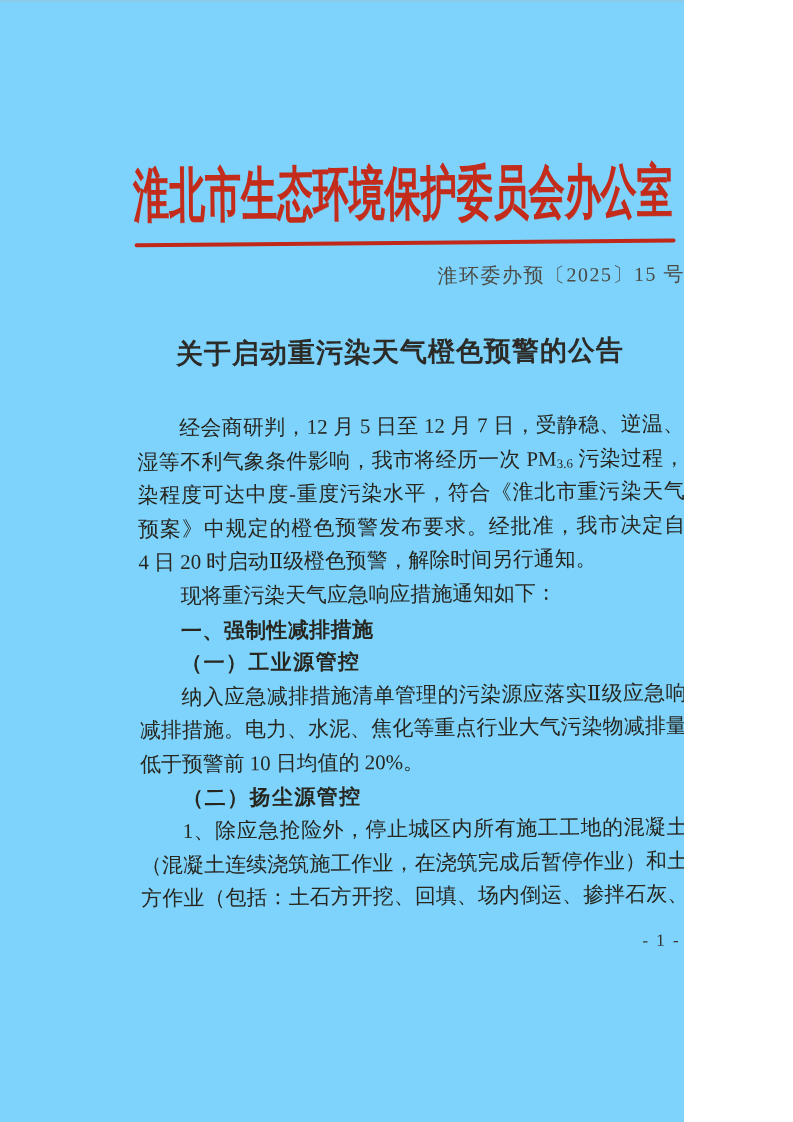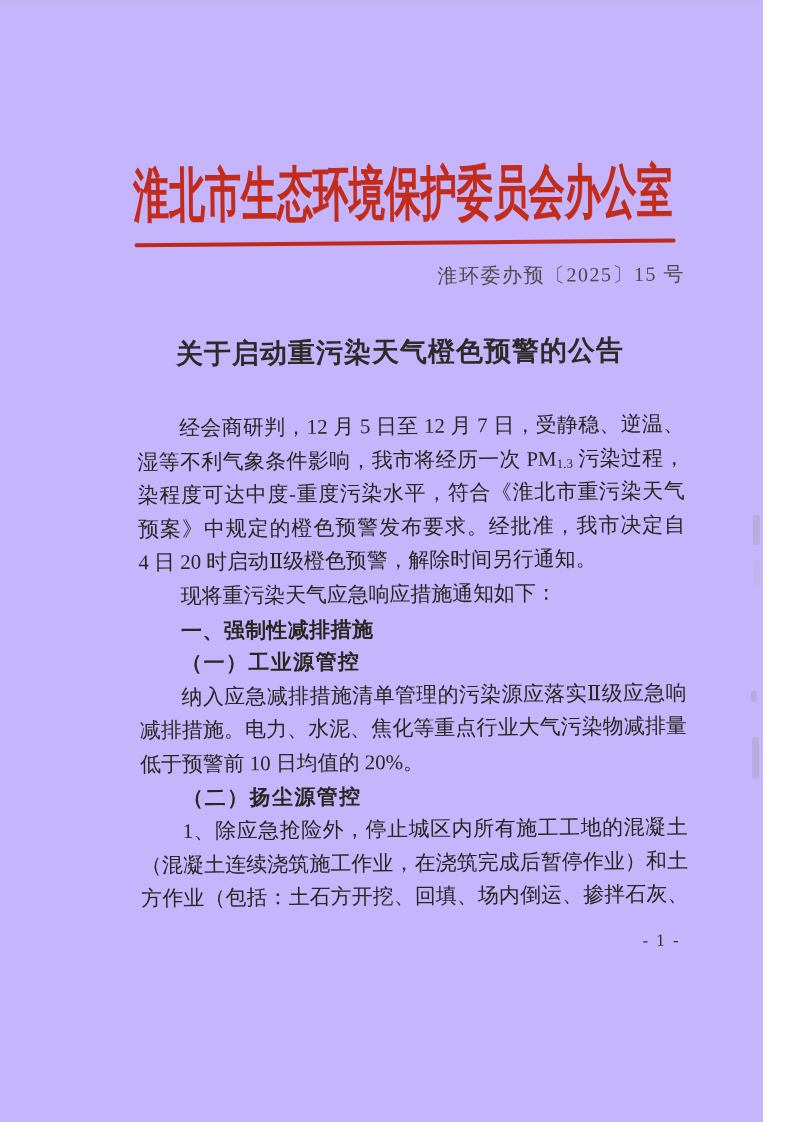--- a/index.html
+++ b/index.html
@@ -2,23 +2,23 @@
 <html><head>
 <meta charset="utf-8">
 <style>
   html, body {
     margin: 0;
     padding: 0;
     background: #ffffff;
   }
   .page {
     position: relative;
-    width: 763px;
+    width: 684px;
     height: 1122px;
-    background: #c4b5fd;
+    background: #7dd3fc;
     overflow: hidden;
     font-family: "Liberation Serif", "DejaVu Serif", serif;
   }
   .page::before {
     content: "";
     position: absolute;
     top: 0; left: 0; right: 0;
     height: 2px;
     background: rgba(180,180,180,0.25);
   }
@@ -147,21 +147,21 @@
     </div>
 
     <div class="red-line"></div>
 
     <div class="doc-number">淮环委办预〔2025〕15 号</div>
 
     <h2 class="doc-title">关于启动重污染天气橙色预警的公告</h2>
 
     <main class="body-block">
       <div class="line fill indent">经会商研判，12 月 5 日至 12 月 7 日，受静稳、逆温、高</div>
-      <div class="line fill"><span>湿等不利气象条件影响，我市将经历一次 PM</span><span class="sub">1.3</span><span> 污染过程，污</span></div>
+      <div class="line fill"><span>湿等不利气象条件影响，我市将经历一次 PM</span><span class="sub">3.6</span><span> 污染过程，污</span></div>
       <div class="line fill">染程度可达中度-重度污染水平，符合《淮北市重污染天气应急</div>
       <div class="line fill">预案》中规定的橙色预警发布要求。经批准，我市决定自 12 月</div>
       <div class="line">4 日 20 时启动Ⅱ级橙色预警，解除时间另行通知。</div>
       <div class="line indent">现将重污染天气应急响应措施通知如下：</div>
       <div class="line indent hei">一、强制性减排措施</div>
       <div class="line indent kai">（一）工业源管控</div>
       <div class="line fill indent">纳入应急减排措施清单管理的污染源应落实Ⅱ级应急响应</div>
       <div class="line fill">减排措施。电力、水泥、焦化等重点行业大气污染物减排量不</div>
       <div class="line">低于预警前 10 日均值的 20%。</div>
       <div class="line indent kai">（二）扬尘源管控</div>

